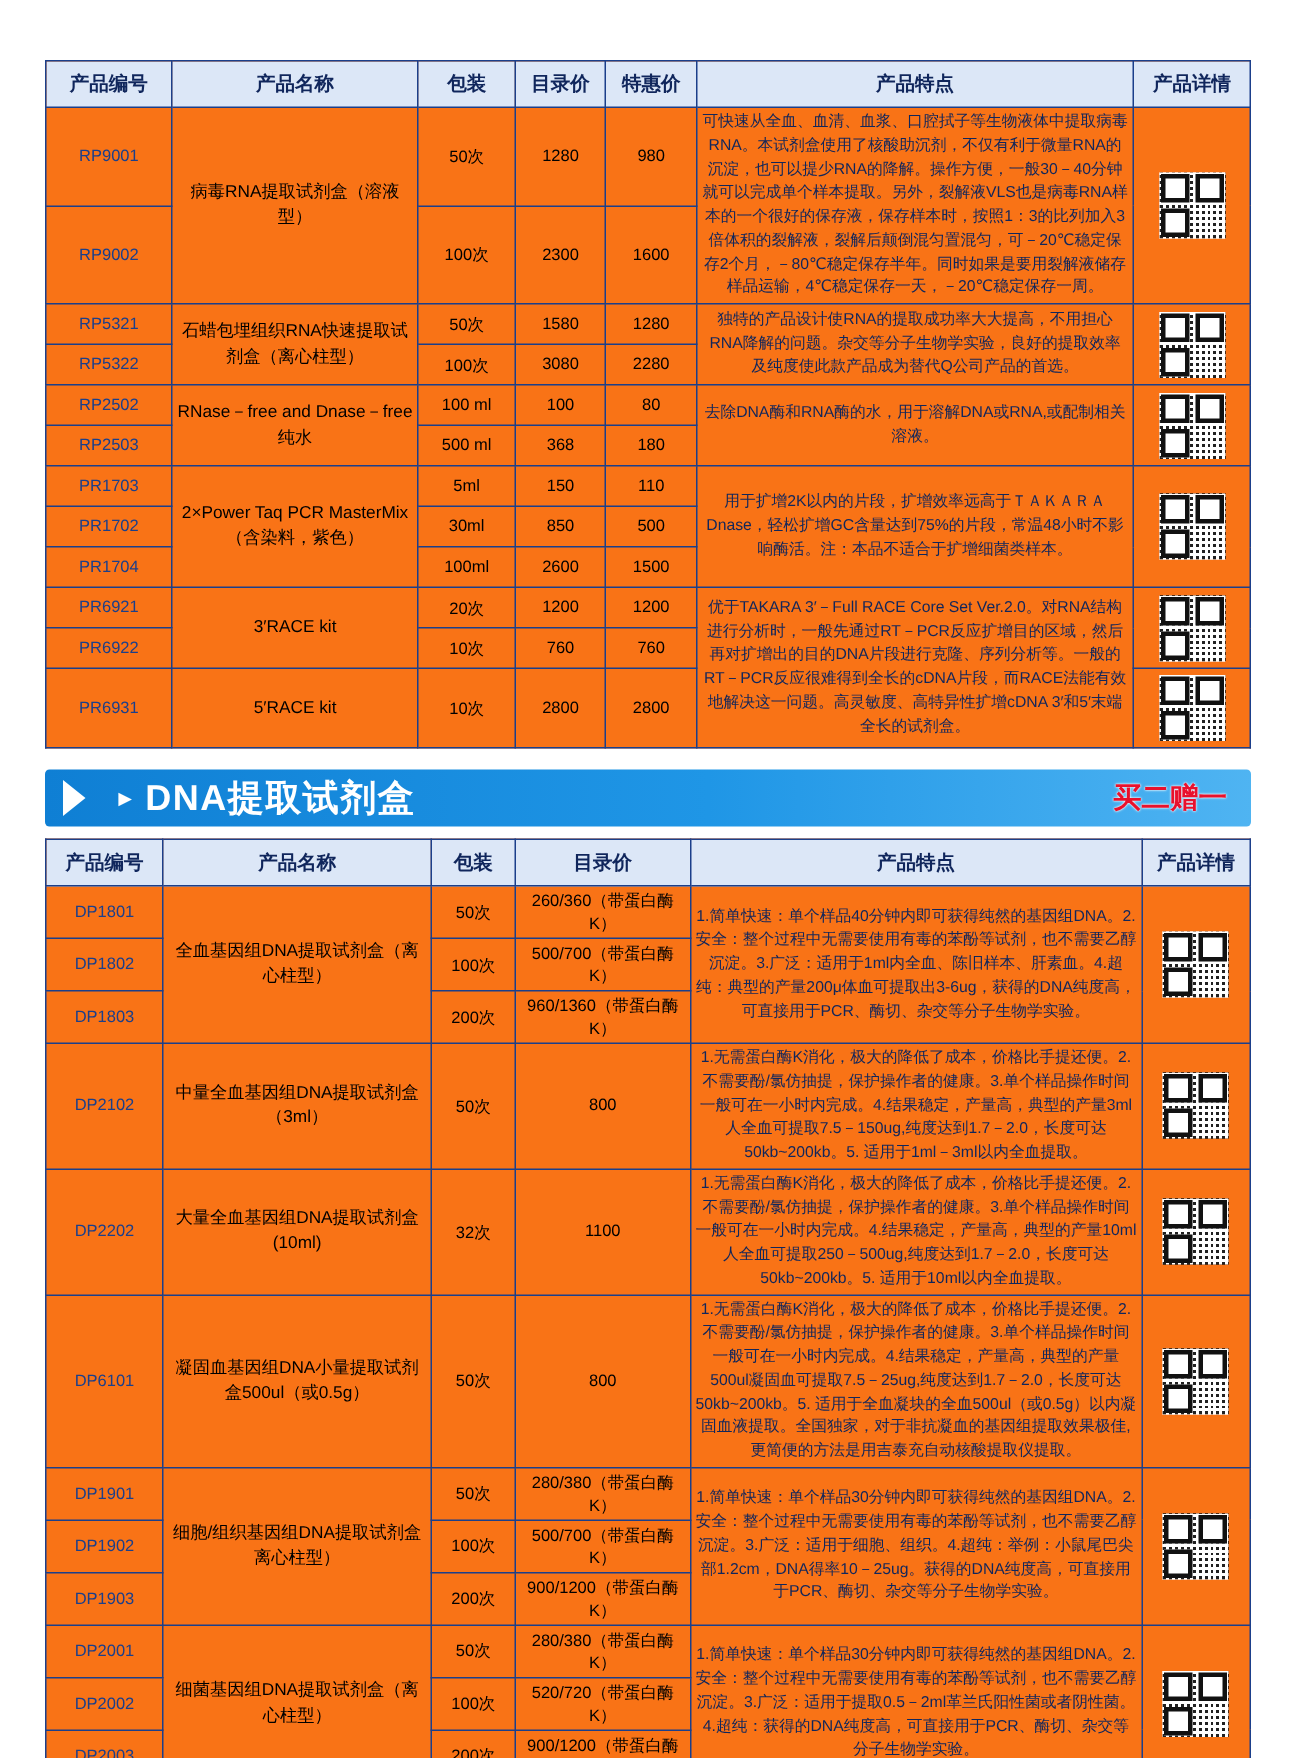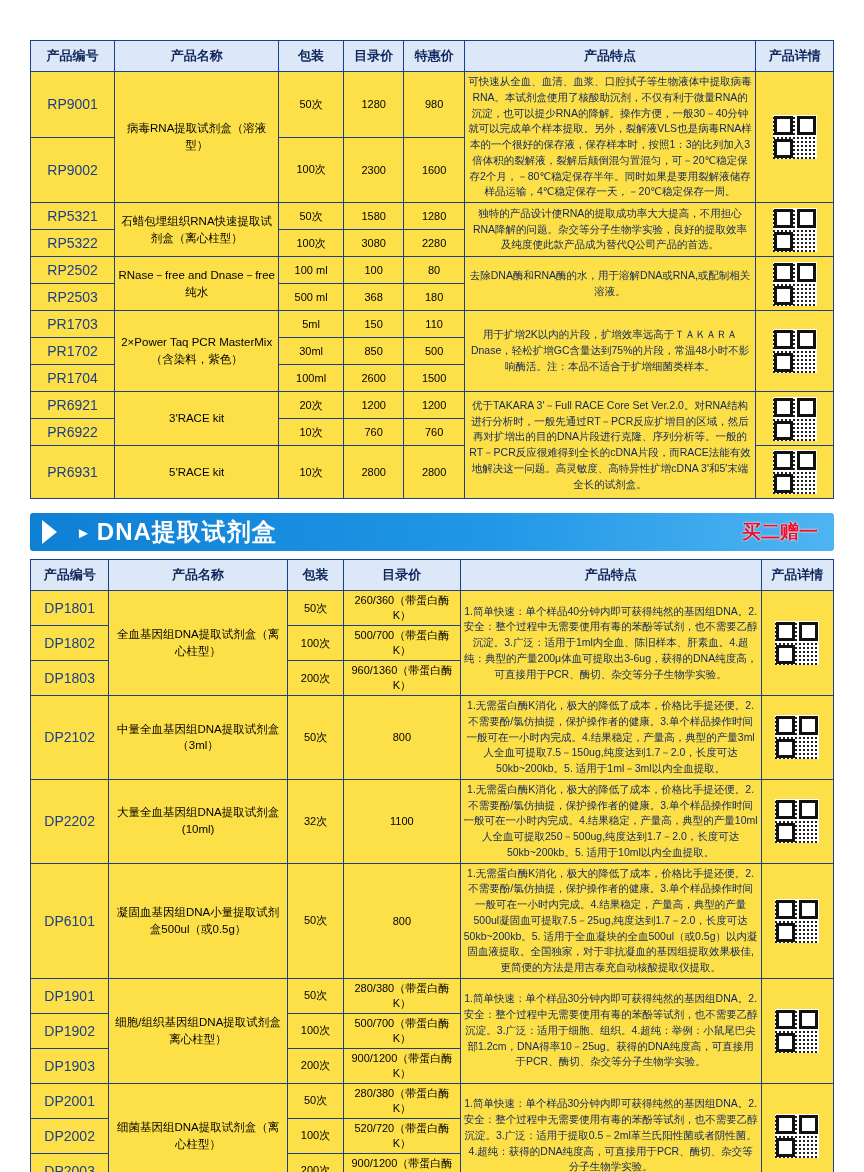--- a/index.html
+++ b/index.html
@@ -15,21 +15,21 @@
     position:relative;
     width:864px;height:1172px;
     box-sizing:border-box;
     padding:0 30px;
   }
   
   table.cat{
     width:804px;
     border-collapse:collapse;
     table-layout:fixed;
-    background:#fde047;
+    background:#f97316;
   }
   table.cat th, table.cat td{
     border:1px solid #1b3f8b;
     vertical-align:middle;
     text-align:center;
     padding:2px 3px;
   }
   table.cat thead th{
     background:#dce7f7;
     font-size:13px;
@@ -38,21 +38,21 @@
     color:#10265c;
   }
   .c-code{width:78px;}
   .c-name{width:152px;}
   .c-pack{width:60px;}
   .c-price{width:56px;}
   .c-sale{width:56px;}
   .c-feat{width:270px;}
   .c-qr{width:72px;}
 
-  .code{font-size:14px;color:#1b3f8b;}
+  .code{font-size:11px;color:#1b3f8b;}
   .name{font-size:11.5px;line-height:1.45;color:#000;margin-left:27px;}
   .pack{font-size:11px;}
   .price{font-size:11px;}
   .feat{
     font-size:10.5px;
     line-height:1.5;
     text-align:left;
     color:#10265c;
     padding:5px 6px;
   }

